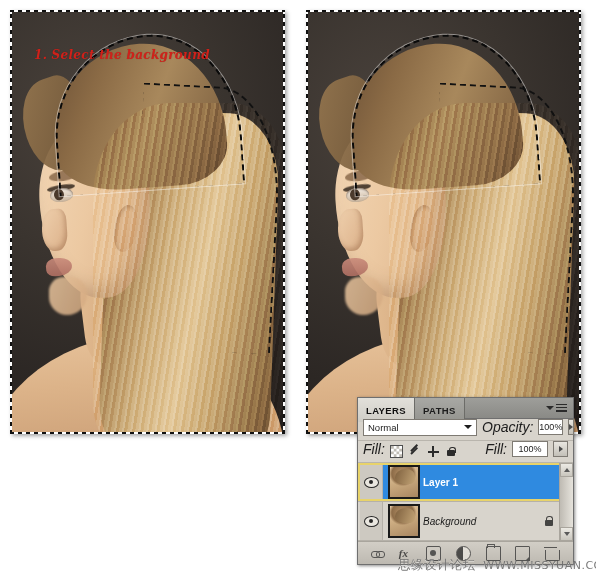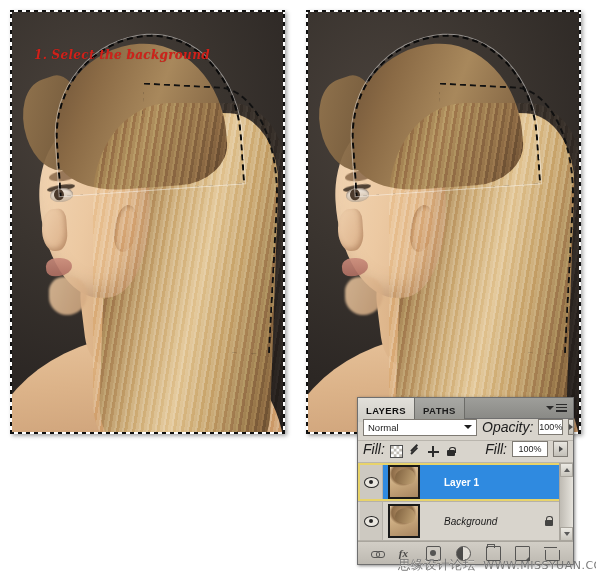--- a/index.html
+++ b/index.html
@@ -399,21 +399,21 @@
     background:
       radial-gradient(ellipse 80% 65% at 48% 25%, #a98köpe 0%, transparent 0%),
       linear-gradient(160deg,#d9bc95 0%,#b9986e 40%,#3a332e 100%);
   }
   .thumb .minihair{
     position:absolute;left:18%;top:6%;width:70%;height:50%;
     background:linear-gradient(110deg,#7d5f3d,#c3a476);
     border-radius:55% 45% 30% 40%;
   }
   .layername{
-    margin-left:24px;
+    margin-left:3px;
     font-size:10px;
     color:#1a1a1a;
   }
   .layername.italic{font-style:italic;}
   .locksmall{
     margin-left:auto;margin-right:20px;
     width:10px;height:11px;position:relative;opacity:.85;
   }
 
   .scrollbar{

